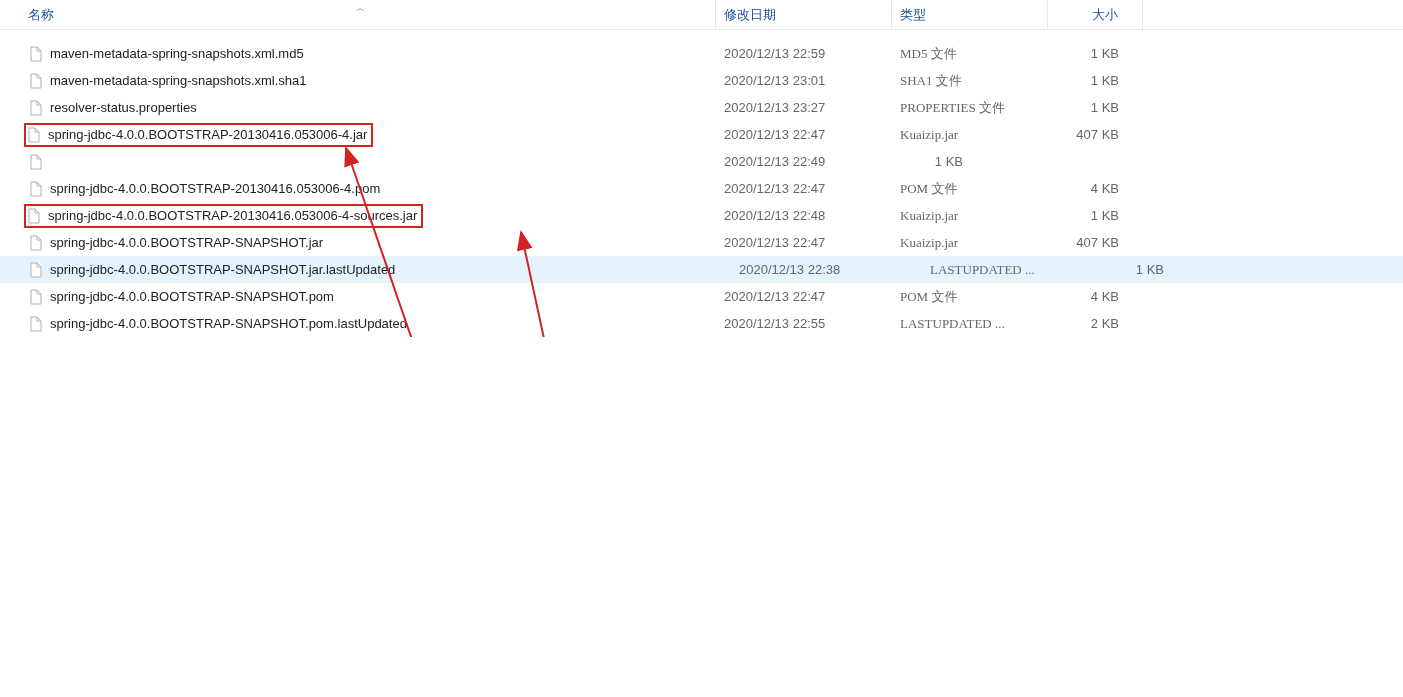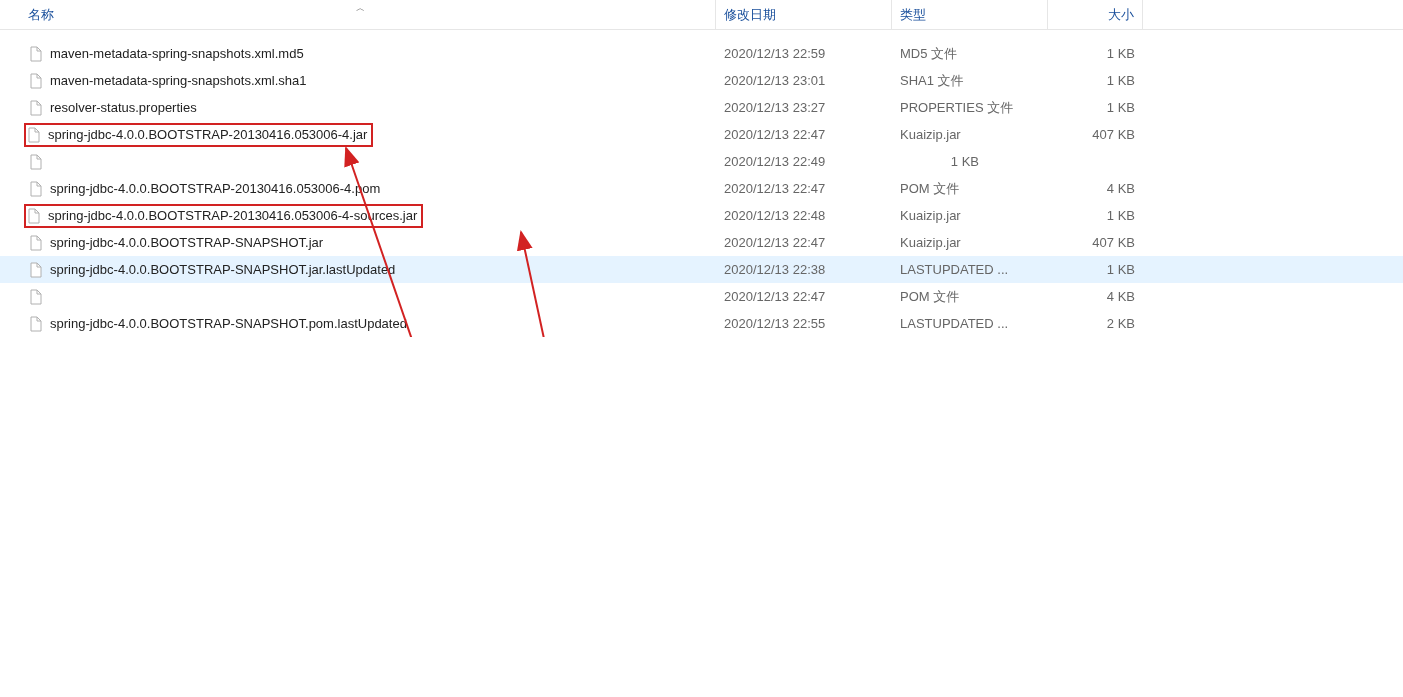--- a/index.html
+++ b/index.html
@@ -15,41 +15,41 @@
       display: flex;
       align-items: center;
       height: 30px;
       border-bottom: 1px solid #e6e6e6;
       color: #184e9b;
       font-size: 13px;
       user-select: none;
     }
     .col-name { width: 716px; padding-left: 28px; display: flex; align-items: center; height: 100%; border-right: 1px solid #e6e6e6; }
     .col-date { width: 176px; padding-left: 8px; display: flex; align-items: center; height: 100%; border-right: 1px solid #e6e6e6; }
-    .col-type { width: 156px; padding-left: 8px; display: flex; align-items: center; height: 100%; border-right: 1px solid #e6e6e6; }
-    .col-size { width: 95px; padding-right: 8px; display: flex; align-items: center; justify-content: flex-end; height: 100%; border-right: 1px solid #e6e6e6; }
+    .col-type { width: 156px; padding-left: 8px; display: flex; align-items: center; height: 100%; border-right: 1px solid #e6e6e6; font-family: Liberation Serif, serif; }
+    .col-size { width: 95px; padding-right: 24px; display: flex; align-items: center; justify-content: flex-end; height: 100%; border-right: 1px solid #e6e6e6; }
 
     .sort-indicator {
       position: absolute;
       left: 356px;
       top: 2px;
       font-size: 9px;
       color: #6b6b6b;
     }
 
     .rows { padding-top: 10px; }
     .row {
       display: flex;
       align-items: center;
       height: 27px;
       color: #222;
       font-size: 13px;
       position: relative;
     }
-    .row.selected { background: #e5f3ff; }
+    .row.selected { background: #e5f3ff; gap: 15px; }
     .row .col-name { border: none; }
     .row .col-date { border: none; color: #666; }
     .row .col-type { border: none; color: #666; }
     .row .col-size { border: none; color: #666; }
 
     .file-icon {
       width: 16px; height: 16px;
       margin-right: 6px;
       display: inline-block;
       vertical-align: middle;
@@ -243,20 +243,21 @@
       <div class="col-size">1 KB</div>
     </div>
     <div class="row">
       <div class="col-name">
         <span class="file-icon">
           <svg viewBox="0 0 16 16" width="16" height="16">
   <path fill="#ffffff" stroke="#b0b0b0" stroke-width="1" d="M3 1 L9 1 L13 5 L13 15 L3 15 Z"></path>
   <path fill="none" stroke="#b0b0b0" stroke-width="1" d="M9 1 L9 5 L13 5"></path>
 </svg>
         </span>
+        <span class="name-text">spring-jdbc-4.0.0.BOOTSTRAP-SNAPSHOT.pom</span>
       </div>
       <div class="col-date">2020/12/13 22:47</div>
       <div class="col-type">POM 文件</div>
       <div class="col-size">4 KB</div>
     </div>
     <div class="row">
       <div class="col-name">
         <span class="file-icon">
           <svg viewBox="0 0 16 16" width="16" height="16">
   <path fill="#ffffff" stroke="#b0b0b0" stroke-width="1" d="M3 1 L9 1 L13 5 L13 15 L3 15 Z"></path>

